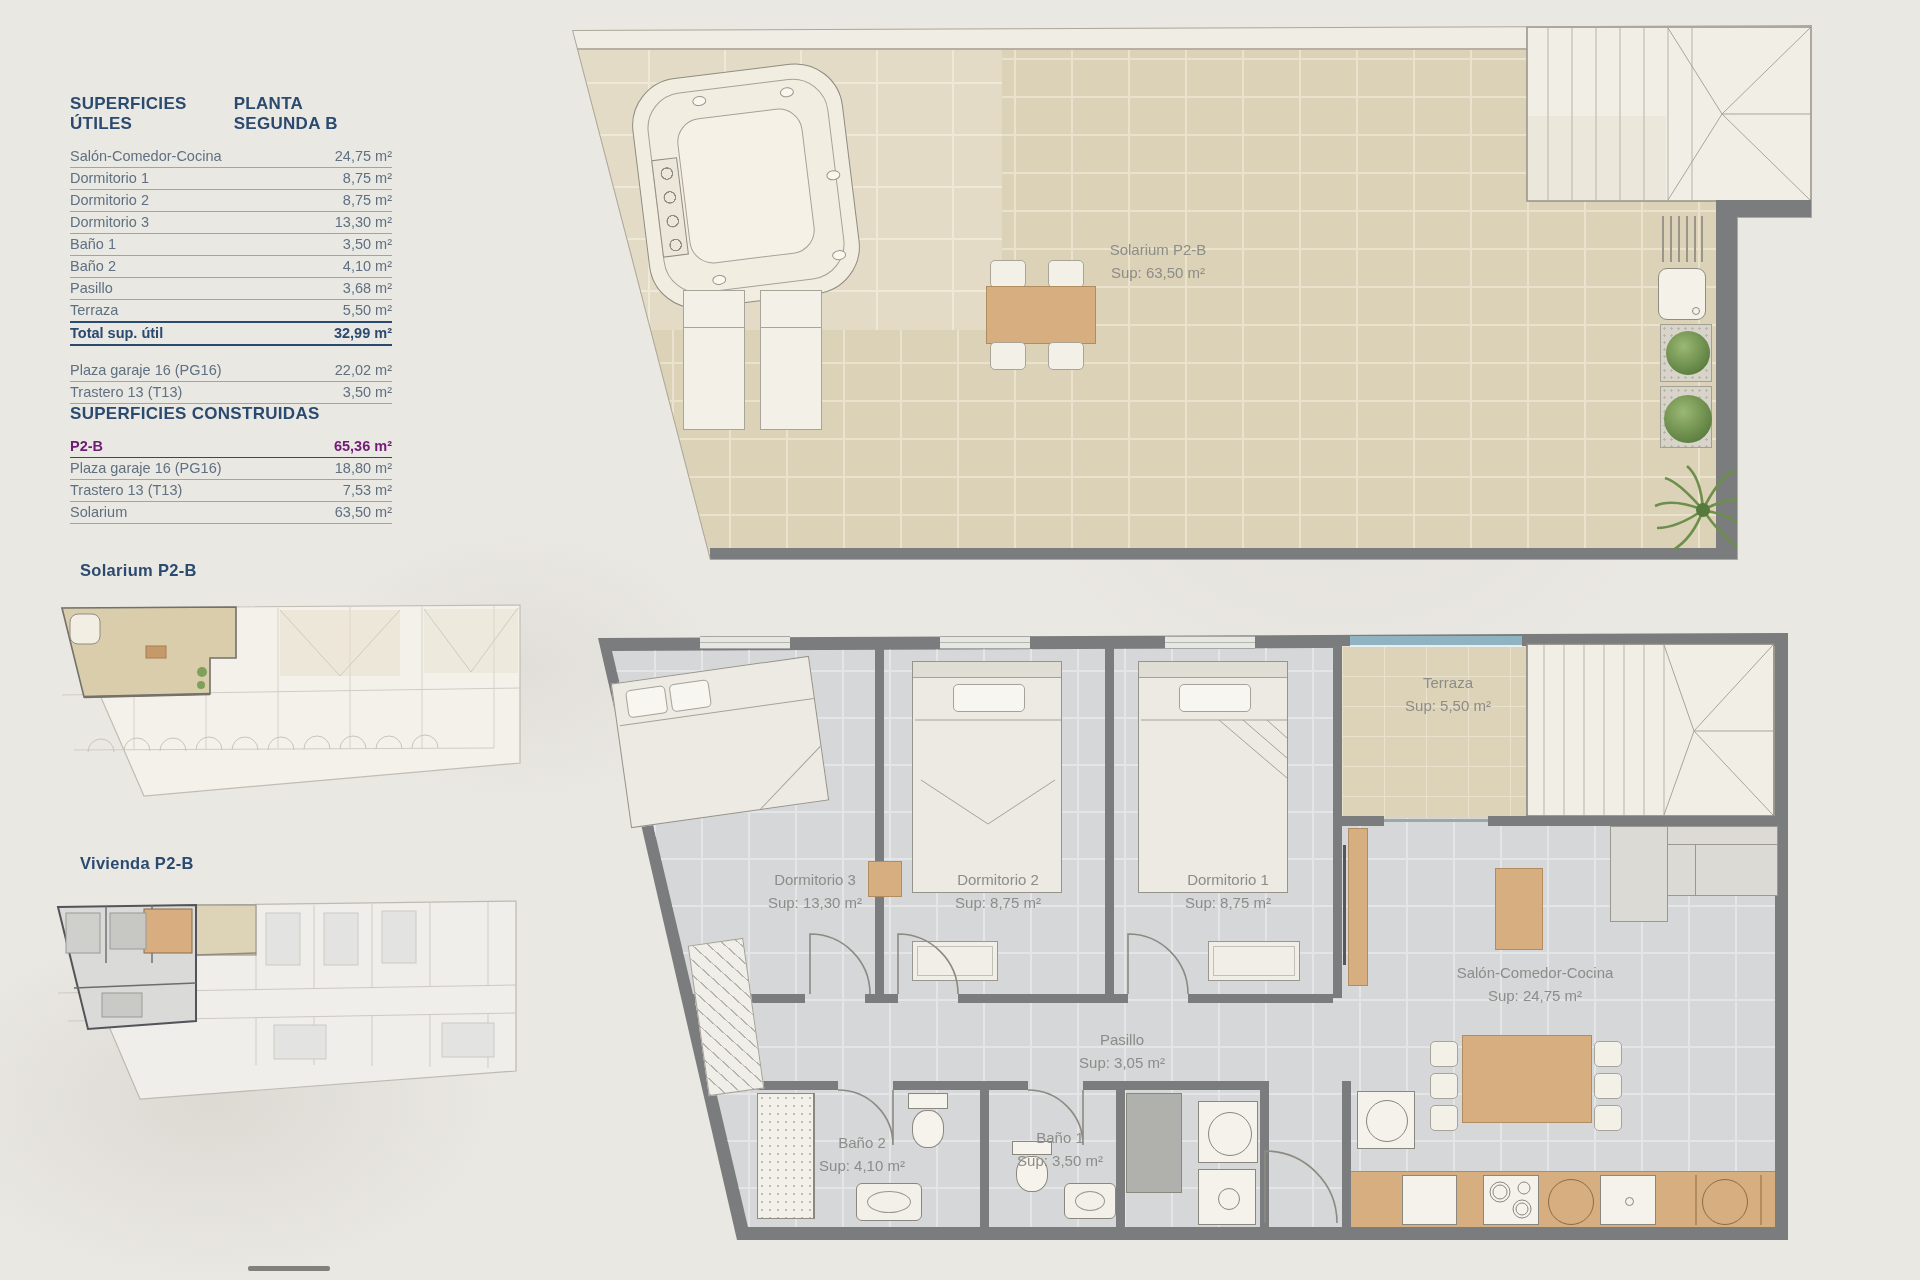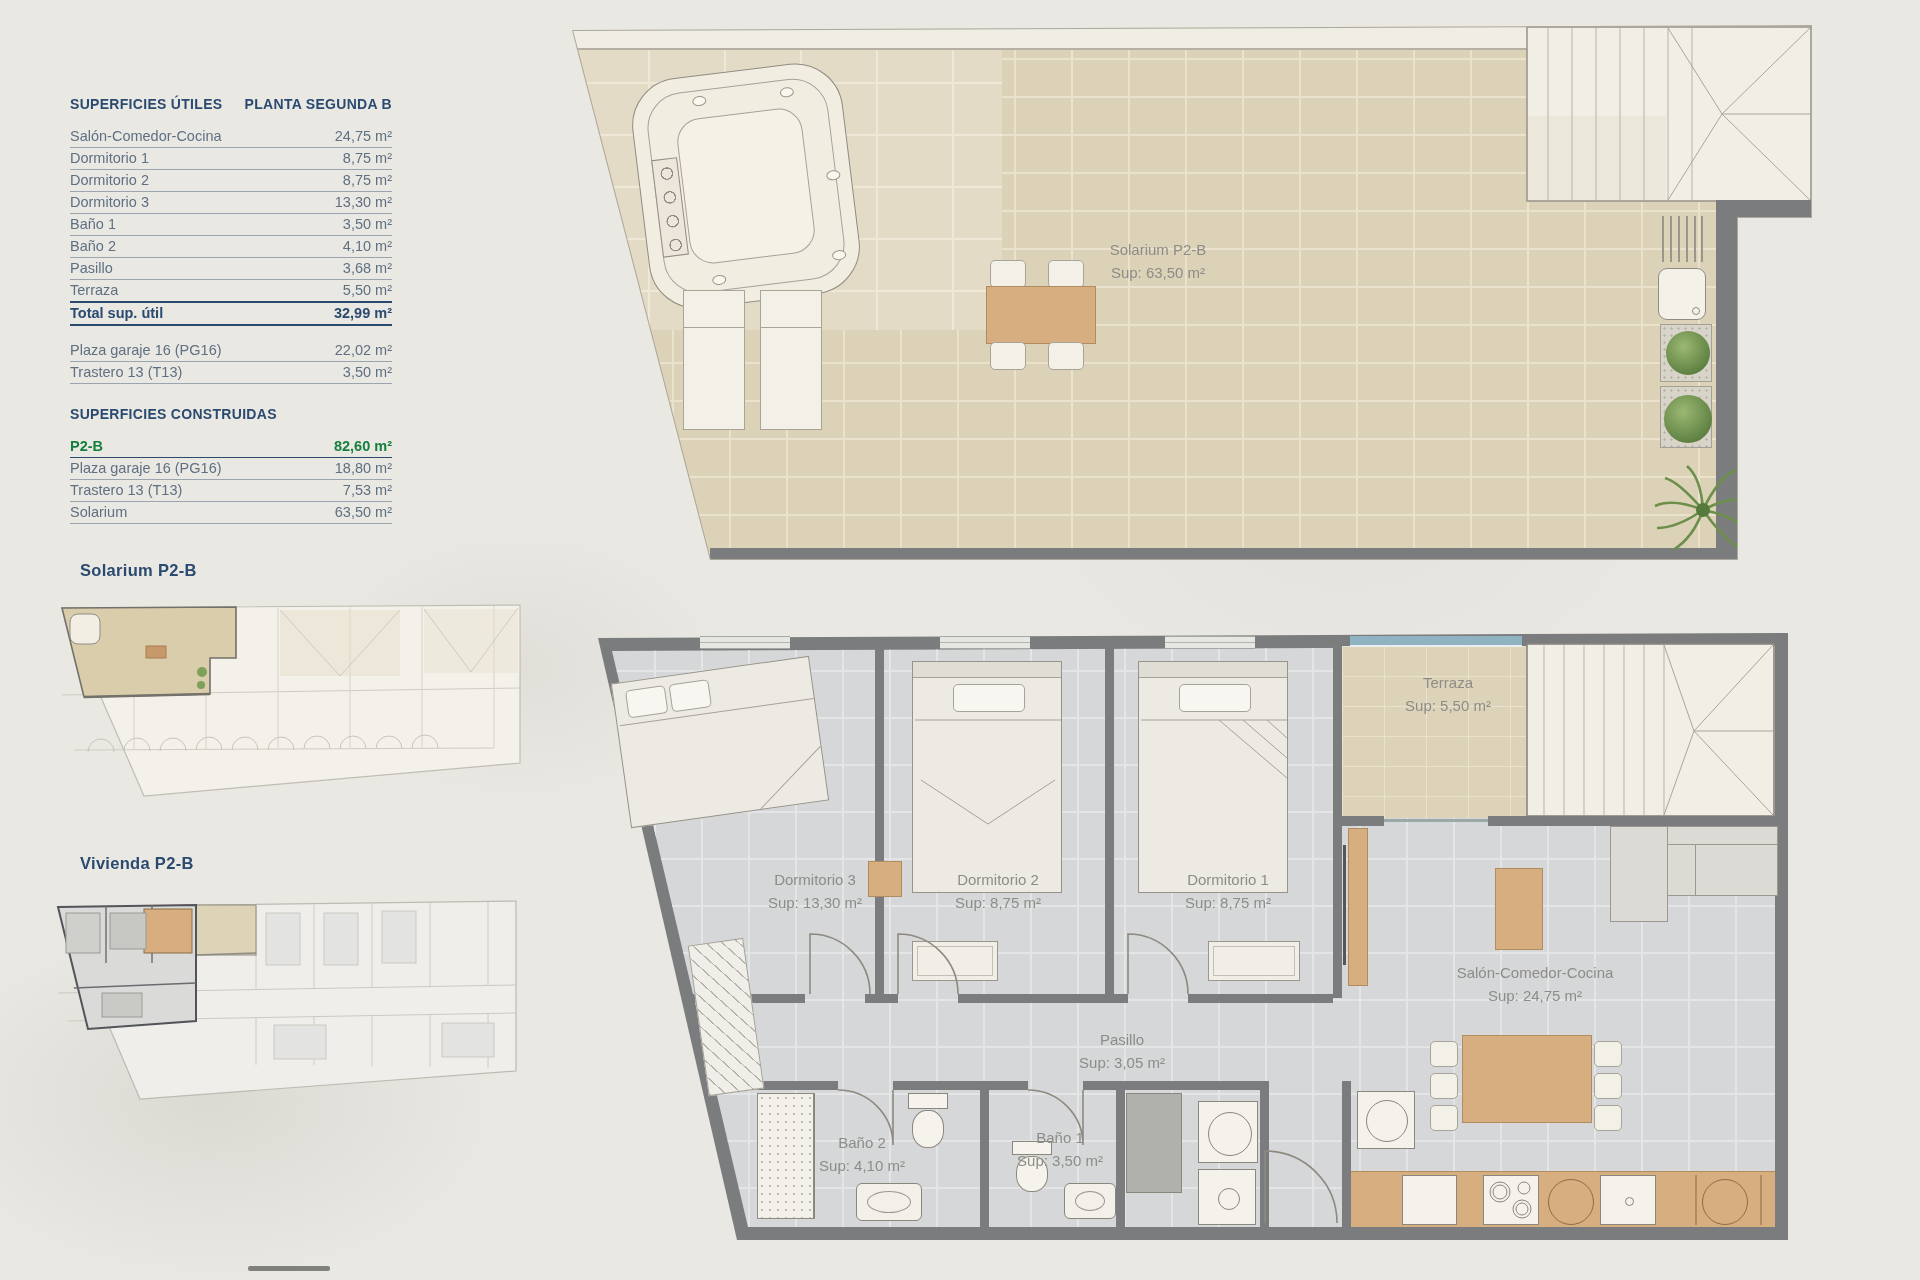--- a/index.html
+++ b/index.html
@@ -11,27 +11,27 @@
       radial-gradient(ellipse 420px 260px at 11% 86%, rgba(203,200,192,.45), transparent 70%),
       radial-gradient(ellipse 300px 200px at 27% 52%, rgba(208,205,197,.35), transparent 70%),
       radial-gradient(ellipse 500px 300px at 70% 40%, rgba(214,211,204,.25), transparent 70%);
   }
   .sheet{position:relative;width:1920px;height:1280px;}
 
   
   .panel{position:absolute;left:70px;width:322px;}
   .panel-utiles{top:94px;}
   .panel-constr{top:404px;}
-  .tbl-head{display:flex;justify-content:space-between;font-size:14px;font-weight:bold;
+  .tbl-head{display:flex;justify-content:space-between;font-size:17px;font-weight:bold;
     color:#2b4a70;letter-spacing:.3px;margin-bottom:12px;line-height:20px;}
   .row{display:flex;justify-content:space-between;align-items:flex-end;
     font-size:14.5px;color:#5e7082;padding:3px 0;border-bottom:1px solid #9aa5b0;line-height:15px;}
   .row .val{text-align:left;}
   .row.total{color:#2b4a70;font-weight:bold;border-top:2px solid #2b4a70;border-bottom:2px solid #2b4a70;margin-top:-1px;}
-  .row.strong{color:#15803d;font-weight:bold;border-bottom:1.6px solid #2b4a70;}
+  .row.strong{color:#701a75;font-weight:bold;border-bottom:1.6px solid #2b4a70;}
   .annex{margin-top:14px;}
   .mini-label{position:absolute;left:80px;font-size:16.5px;font-weight:bold;color:#2b4a70;letter-spacing:.3px;}
   .mini-plan{position:absolute;}
 
   
   .tiles-beige{background-color:#dcd2b7;background-image:
     linear-gradient(#eae2cd 2px, transparent 2px),
     linear-gradient(90deg,#eae2cd 2px, transparent 2px);background-size:57px 38px;}
   .tiles-light{background-color:#e3dbc6;background-image:
     linear-gradient(#efe8d6 2px, transparent 2px),
@@ -165,21 +165,21 @@
         </div>
     </div>
   </section>
 
   <section class="panel panel-constr">
     <div class="tbl-head">
       <span>SUPERFICIES CONSTRUIDAS</span>
     </div>
     <div class="row strong">
         <span class="lbl">P2-B</span>
-        <span class="val">82,60 m²</span>
+        <span class="val">65,36 m²</span>
       </div>
     <div class="row">
         <span class="lbl">Plaza garaje 16 (PG16)</span>
         <span class="val">18,80 m²</span>
       </div>
     <div class="row">
         <span class="lbl">Trastero 13 (T13)</span>
         <span class="val">7,53 m²</span>
       </div>
     <div class="row">

